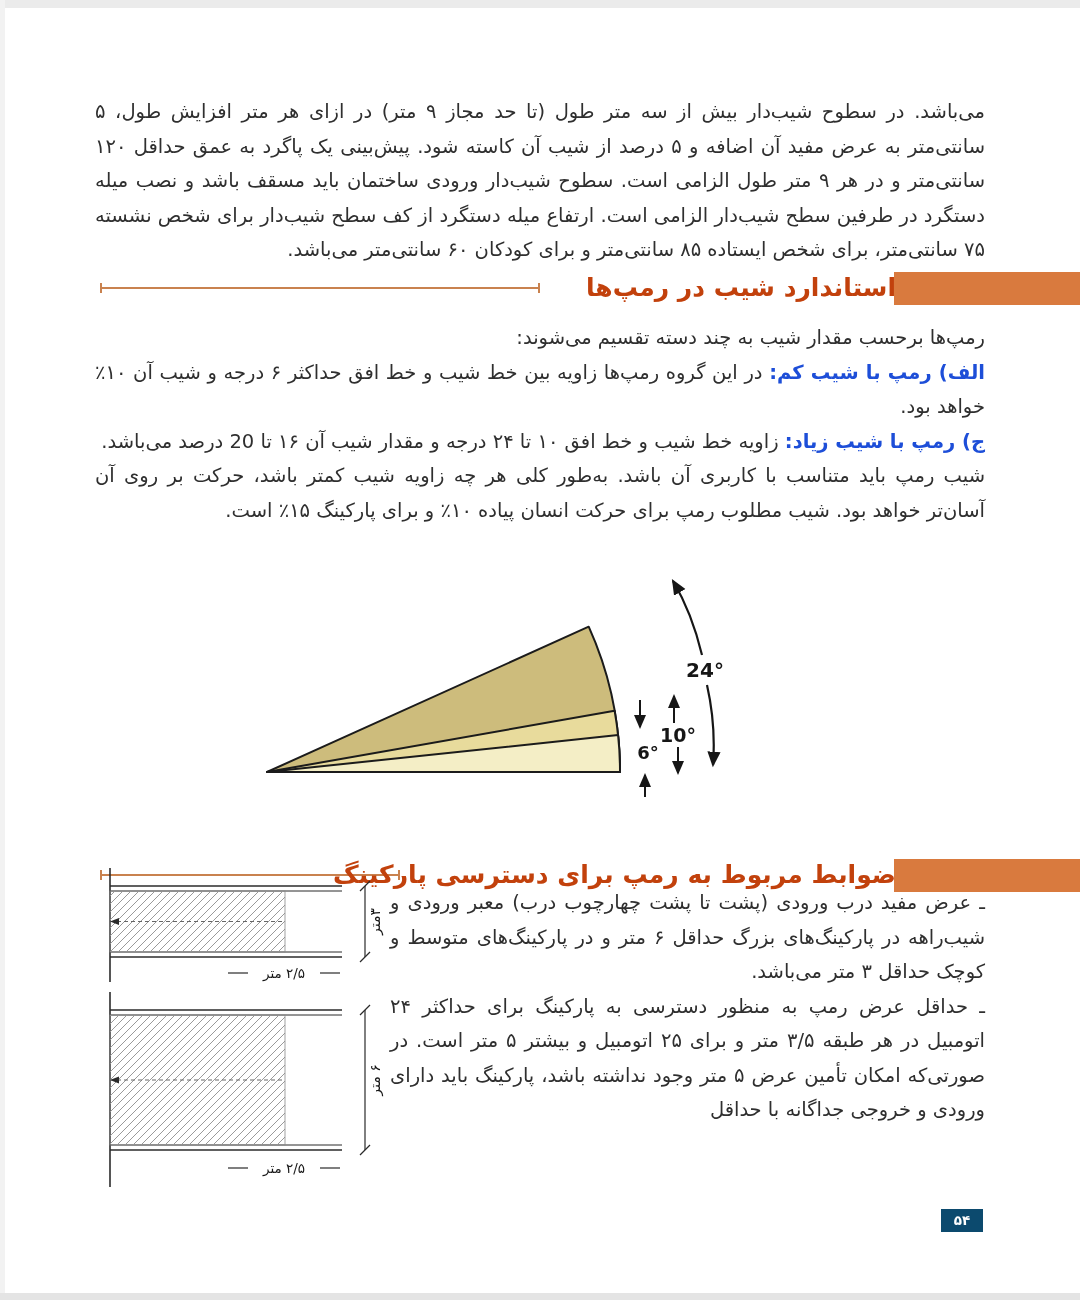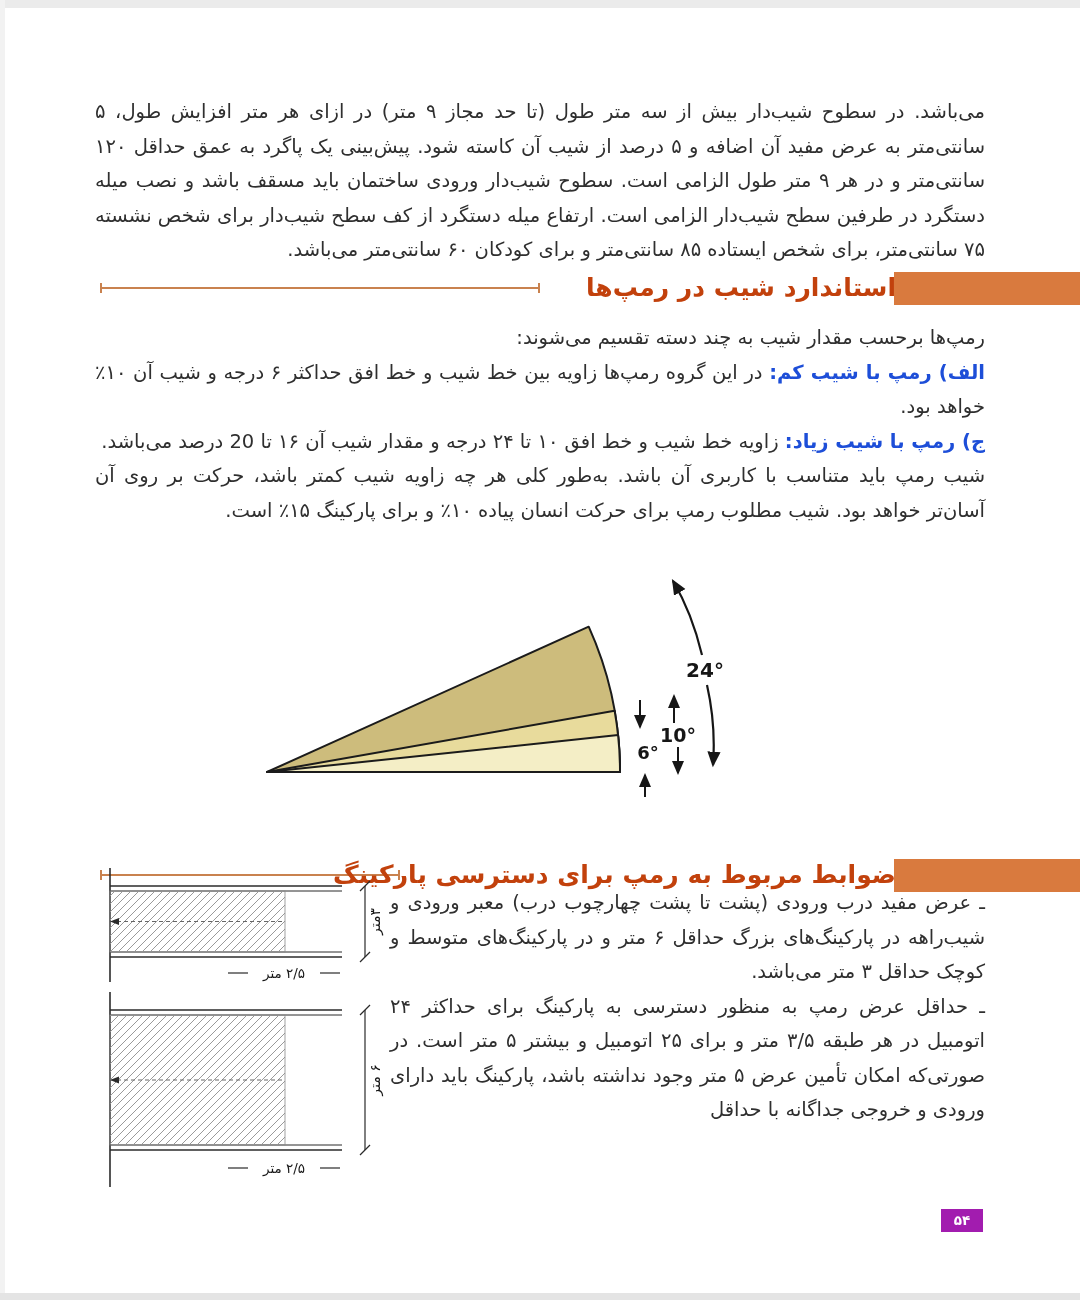--- a/index.html
+++ b/index.html
@@ -39,21 +39,21 @@
   .tick-r{right:0;}
 
   #fan-svg{position:absolute;left:235px;top:575px;}
   #plan-svg{position:absolute;left:80px;top:862px;}
   svg text{font-family:"DejaVu Sans", sans-serif;fill:#161616;}
 
   #s2-block{position:absolute;top:886px;right:95px;width:595px;}
 
   #page-number{
     position:absolute;left:941px;top:1209px;width:42px;height:23px;
-    background:#a21caf;color:#ffffff;font-size:13.5px;font-weight:bold;
+    background:#0c4a6e;color:#ffffff;font-size:13.5px;font-weight:bold;
     text-align:center;line-height:23px;direction:rtl;
   }
 </style>
 </head>
 <body>
 
 <div class="scan-edge" id="edge-top"></div>
 <div class="scan-edge" id="edge-left"></div>
 <div class="scan-edge" id="edge-bottom"></div>
 

